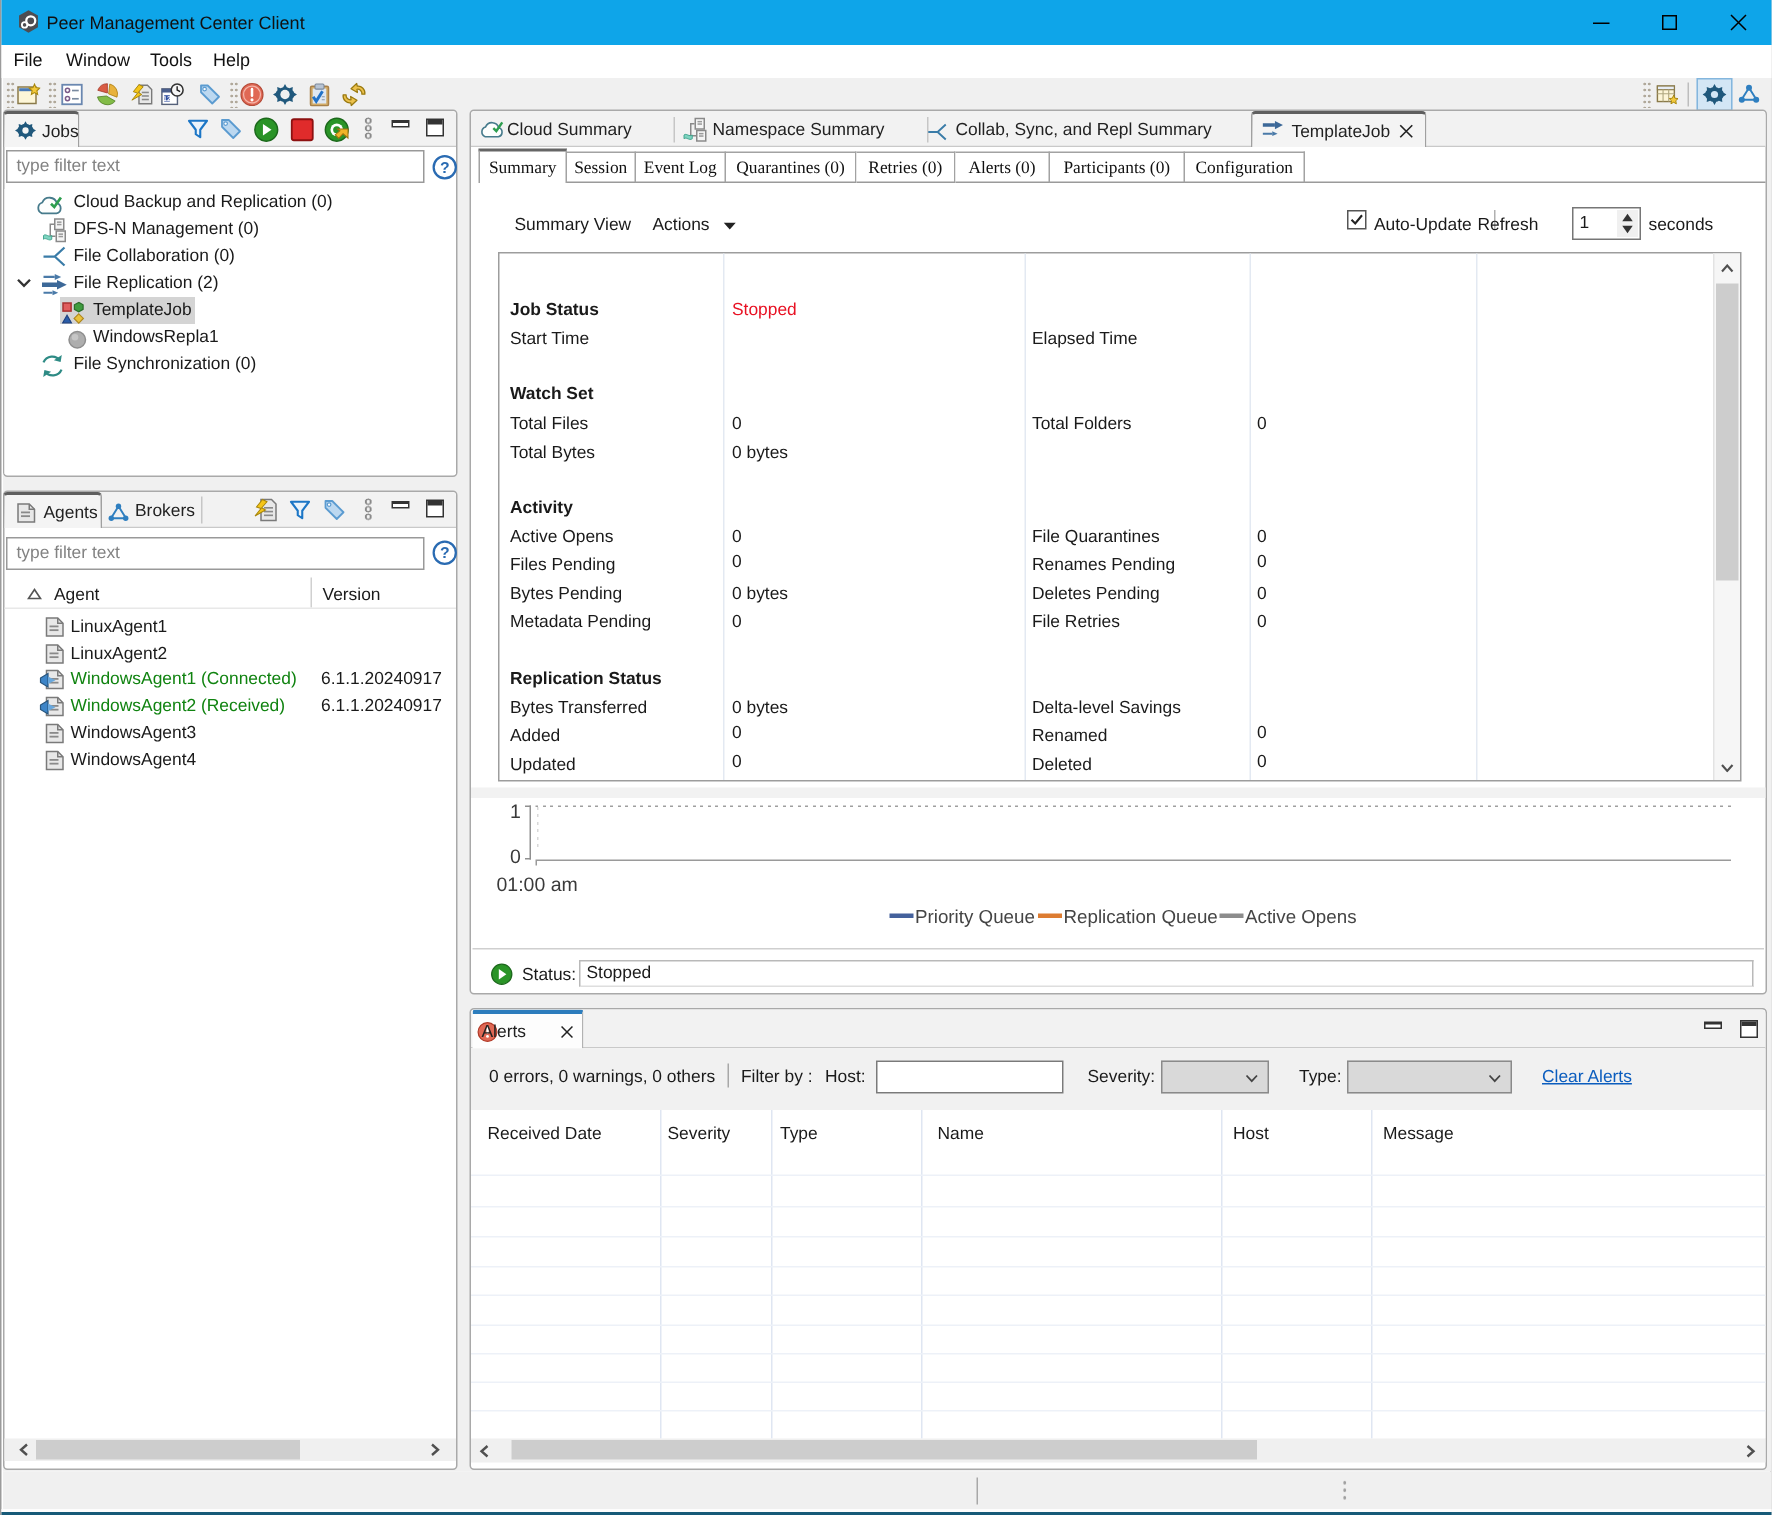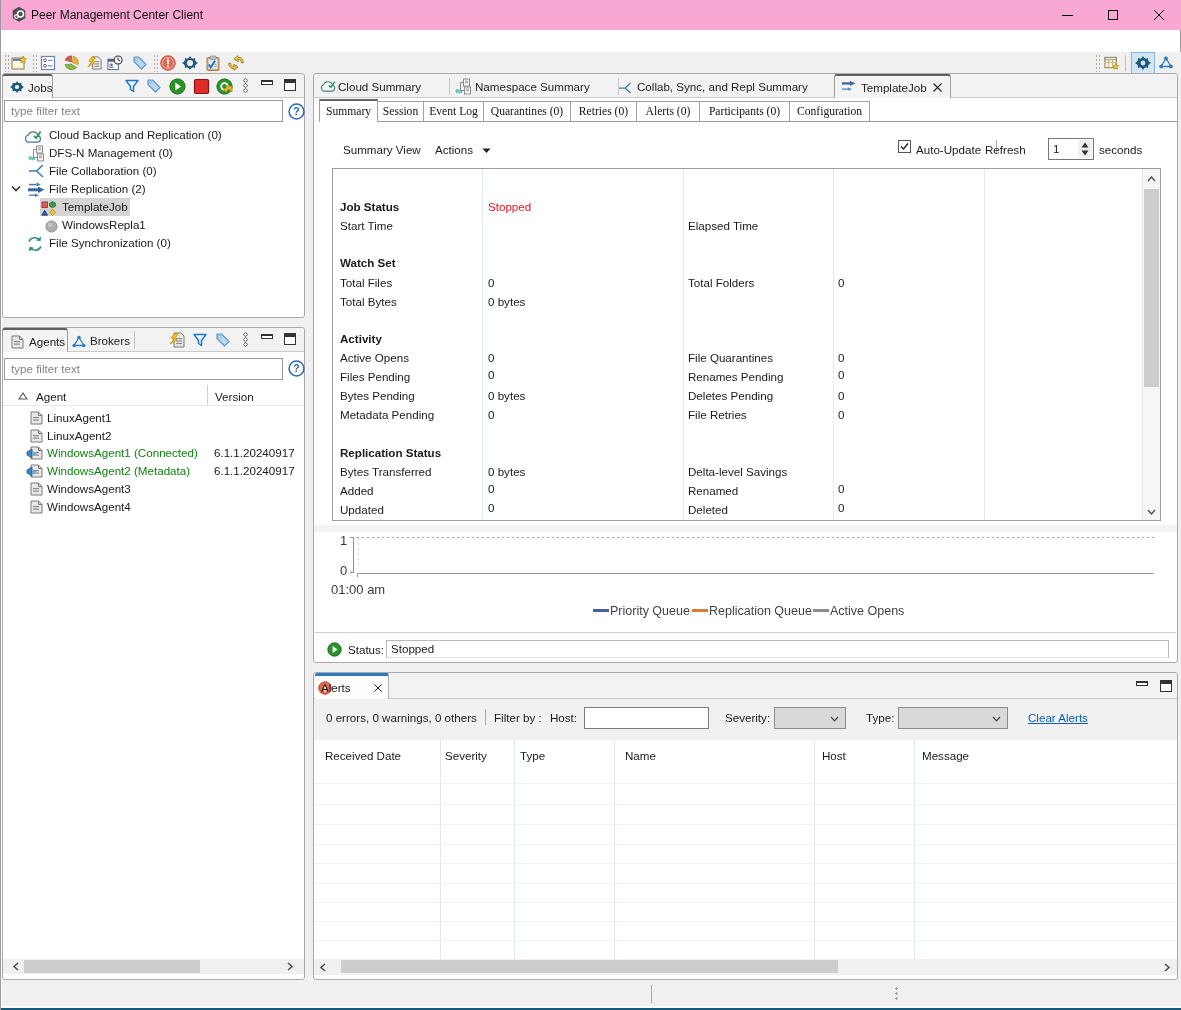--- a/index.html
+++ b/index.html
@@ -1,21 +1,21 @@
 <!DOCTYPE html>
 <html><head>
 <meta charset="utf-8">
 <style>
 * { margin:0; padding:0; box-sizing:border-box; }
 html,body { width:1181px; height:1010px; overflow:hidden; }
 body { font-family:"Liberation Sans", sans-serif; font-size:11.6px; color:#1a1a1a; background:#fff; position:relative; }
 .abs { position:absolute; }
 #win { position:absolute; left:0; top:0; width:1181px; height:1010px; background:#fff; border-left:1px solid #9b9b9b; border-right:1px solid #9b9b9b; }
 
-#titlebar { position:absolute; left:0; top:0; width:1181px; height:30px; background:#f9a8d4; }
+#titlebar { position:absolute; left:0; top:0; width:1181px; height:30px; background:#0ea5e9; }
 #title-text { position:absolute; left:30px; top:0; height:30px; line-height:31px; font-size:12px; color:#111; }
 .winbtn { position:absolute; top:0; width:46px; height:30px; }
 
 #menubar { position:absolute; left:0; top:30px; width:1181px; height:22px; background:#fff; }
 #menubar span { position:absolute; top:0; line-height:21px; font-size:12px; color:#111; }
 
 #toolbar { position:absolute; left:1px; top:52px; width:1179px; height:22px; background:#f0f0f0; }
 .tbhandle { position:absolute; top:2px; width:6px; height:18px;
   background-image:radial-gradient(circle, #b0a89a 0.9px, transparent 1.05px); background-size:3px 4px; }
 .ticon { position:absolute; top:3px; width:16px; height:16px; }
@@ -71,20 +71,26 @@
     <div class="winbtn" style="left:1089px">
       <div style="position:absolute;left:18px;top:10px;width:10px;height:10px;border:1px solid #000"></div>
     </div>
     <div class="winbtn" style="left:1135px">
       <svg style="position:absolute;left:17px;top:9px" width="12" height="12" viewBox="0 0 12 12">
         <path d="M1,1 L11,11 M11,1 L1,11" stroke="#000" stroke-width="1"></path>
       </svg>
     </div>
   </div>
 
+  <div id="menubar">
+    <span style="left:8px">File</span>
+    <span style="left:43px">Window</span>
+    <span style="left:99px">Tools</span>
+    <span style="left:141px">Help</span>
+  </div>
 
   <div id="toolbar">
     <div class="tbhandle" style="left:2px"></div>
     <svg class="ticon" style="left:9px" viewBox="0 0 16 16">
       <rect x="1" y="3" width="12" height="11" fill="#fdf6d8" stroke="#8a7a4a"></rect>
       <rect x="1.8" y="3.8" width="10.4" height="2" fill="#4a7ab8"></rect>
       <path d="M12 1 L13 3.4 L15.5 3.8 L13.6 5.5 L14.1 8 L12 6.7 L9.9 8 L10.4 5.5 L8.5 3.8 L11 3.4 Z" fill="#f3c93c" stroke="#a8860b" stroke-width="0.7"></path>
     </svg>
     <div class="tbhandle" style="left:30px"></div>
     <svg class="ticon" style="left:38px" viewBox="0 0 16 16">
@@ -346,21 +352,21 @@
         </svg>
       <span class="abs grn" style="left:44px;top:118px">WindowsAgent1 (Connected)</span>
       <span class="abs" style="left:211px;top:118px">6.1.1.20240917</span>
       <svg class="abs doc-i" style="left:27px;top:136px">
           <use href="#docicon"></use>
         </svg>
       <svg class="abs" style="left:23px;top:138px" width="12" height="11" viewBox="0 0 12 11">
           <path d="M1 4 L6 1 V10 L1 7 Z" fill="#3d85c8" stroke="#28567e" stroke-width="0.8"></path>
           <path d="M6 3 L11 5.5 L6 8 Z" fill="#6aa8dc"></path>
         </svg>
-      <span class="abs grn" style="left:44px;top:136px">WindowsAgent2 (Metadata)</span>
+      <span class="abs grn" style="left:44px;top:136px">WindowsAgent2 (Received)</span>
       <span class="abs" style="left:211px;top:136px">6.1.1.20240917</span>
       <svg class="abs doc-i" style="left:27px;top:154px">
           <use href="#docicon"></use>
         </svg>
       <span class="abs" style="left:44px;top:154px">WindowsAgent3</span>
       <svg class="abs doc-i" style="left:27px;top:172px">
           <use href="#docicon"></use>
         </svg>
       <span class="abs" style="left:44px;top:172px">WindowsAgent4</span>
     </div>

